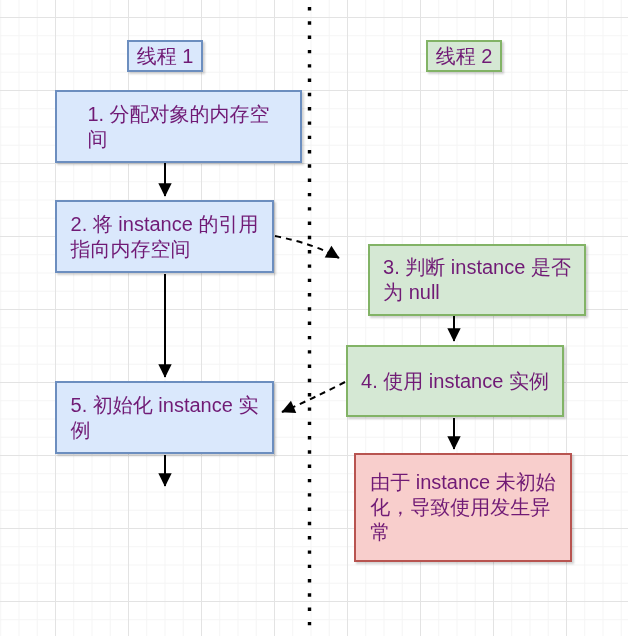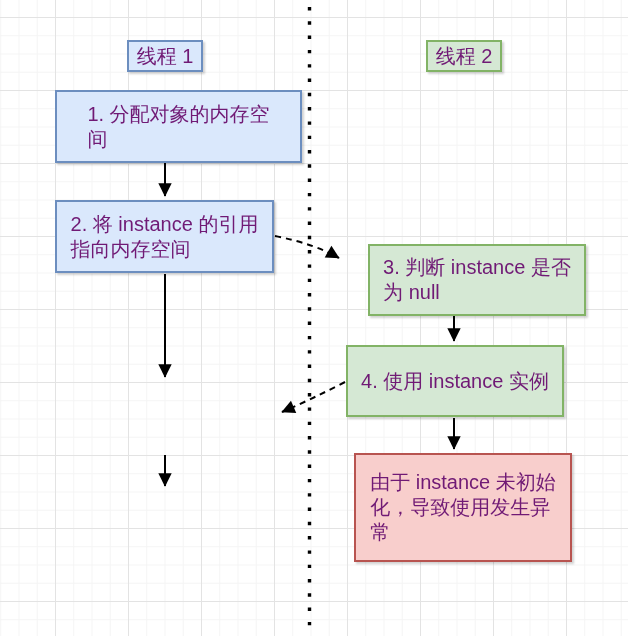--- a/index.html
+++ b/index.html
@@ -110,20 +110,24 @@
   </div>
 
   <div class="node t1" id="n1">
     <span class="txt">1. 分配对象的内存空
 间</span>
   </div>
   <div class="node t1" id="n2">
     <span class="txt">2. 将 instance 的引用
 指向内存空间</span>
   </div>
+  <div class="node t1" id="n5">
+    <span class="txt">5. 初始化 instance 实
+例</span>
+  </div>
 
   <div class="node t2" id="n3">
     <span class="txt">3. 判断 instance 是否
 为 null</span>
   </div>
   <div class="node t2" id="n4">
     <span class="txt">4. 使用 instance 实例</span>
   </div>
   <div class="node err" id="nerr">
     <span class="txt">由于 instance 未初始

